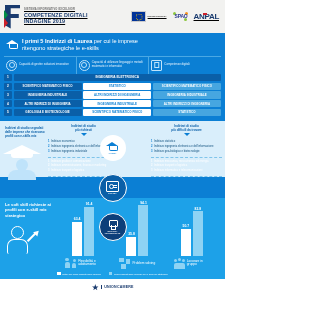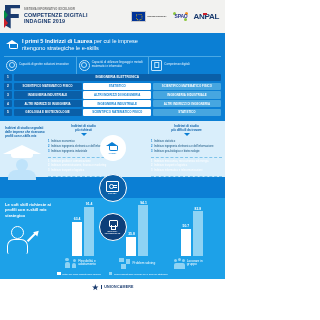--- a/index.html
+++ b/index.html
@@ -1,20 +1,20 @@
 <!DOCTYPE html>
 <html><head>
 <meta charset="utf-8">
 <style>
   html,body{margin:0;padding:0;}
   body{width:225px;height:320px;background:#ffffff;font-family:"Liberation Sans",sans-serif;overflow:hidden;}
   .page{position:relative;width:225px;height:320px;background:#ffffff;}
 
   
-  .header{position:relative;height:33px;background:#f2f2f0;display:flex;align-items:center;padding:0 4px;box-sizing:border-box;}
+  .header{position:relative;height:33px;background:#f2f2f0;display:flex;align-items:center;padding:0 4px;box-sizing:border-box;text-decoration:underline;}
   .logo-excelsior{width:17px;height:24px;position:relative;flex:0 0 auto;margin-right:3px;}
   .logo-excelsior .sh{position:absolute;left:1px;top:0;width:15px;height:24px;background:#1a3b6e;
      clip-path:polygon(0 0,100% 0,100% 16%,38% 16%,38% 40%,92% 40%,92% 56%,38% 56%,38% 100%,0 86%);}
   .logo-excelsior .tri{position:absolute;left:0px;top:5px;width:0;height:0;border-left:4px solid #008c45;border-top:5px solid transparent;border-bottom:5px solid transparent;}
   .logo-excelsior .tri2{position:absolute;left:0px;top:13px;width:0;height:0;border-left:4px solid #cd212a;border-top:5px solid transparent;border-bottom:5px solid transparent;}
   .htext{flex:0 0 auto;line-height:1;}
   .htext .l1{font-size:2.6px;letter-spacing:.18px;color:#6b6b6b;font-weight:bold;margin-bottom:1.4px;}
   .htext .l2{font-size:5.4px;font-weight:bold;color:#1a3b6e;letter-spacing:.1px;margin-bottom:1px;}
   .htext .l3{font-size:5.4px;font-weight:bold;color:#1a3b6e;letter-spacing:.1px;}
   .hlogos{margin-left:auto;display:flex;align-items:center;gap:6px;padding-right:2px;}

